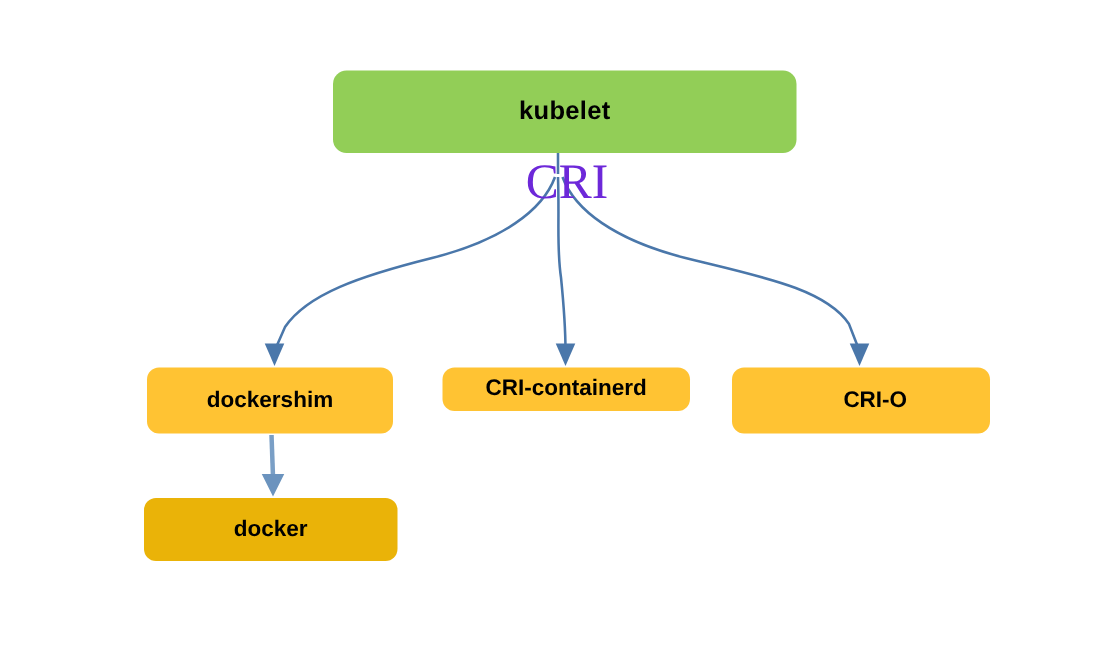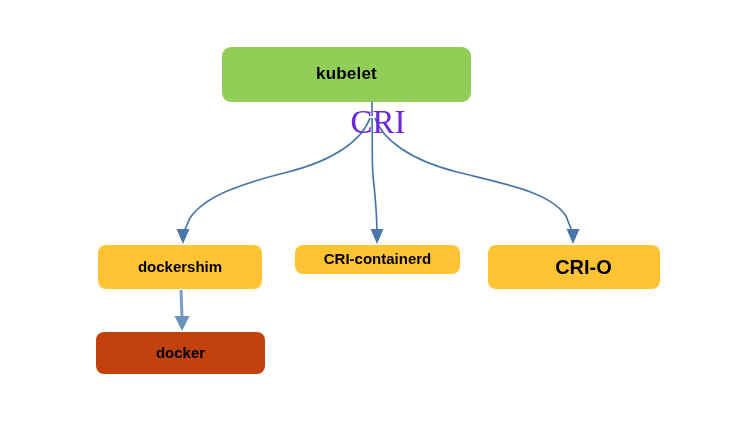--- a/index.html
+++ b/index.html
@@ -29,21 +29,21 @@
     justify-content: center;
     text-align: center;
     color: #000000;
     font-weight: bold;
     font-family: "Liberation Sans", sans-serif;
     line-height: 1.1;
   }
   .node-kubelet {
     left: 222px;
     top: 47px;
-    width: 249px;
+    width: 309px;
     height: 55px;
     background: #92CE57;
     border-radius: 9px;
     font-size: 17px;
     letter-spacing: 0.2px;
   }
   .node-dockershim {
     left: 98px;
     top: 245px;
     width: 164px;
@@ -61,29 +61,29 @@
     border-radius: 8px;
     font-size: 15px;
   }
   .node-cri-o {
     left: 488px;
     top: 245px;
     width: 172px;
     height: 44px;
     background: #FFC333;
     border-radius: 8px;
-    font-size: 20px;
+    font-size: 15px;
     padding-left: 19px;
   }
   .node-docker {
     left: 96px;
     top: 332px;
     width: 169px;
     height: 42px;
-    background: #c2410c;
+    background: #eab308;
     border-radius: 8px;
     font-size: 15px;
   }
   .edge-label {
     position: absolute;
     left: 330px;
     top: 103px;
     width: 96px;
     text-align: center;
     font-family: "Liberation Serif", serif;

